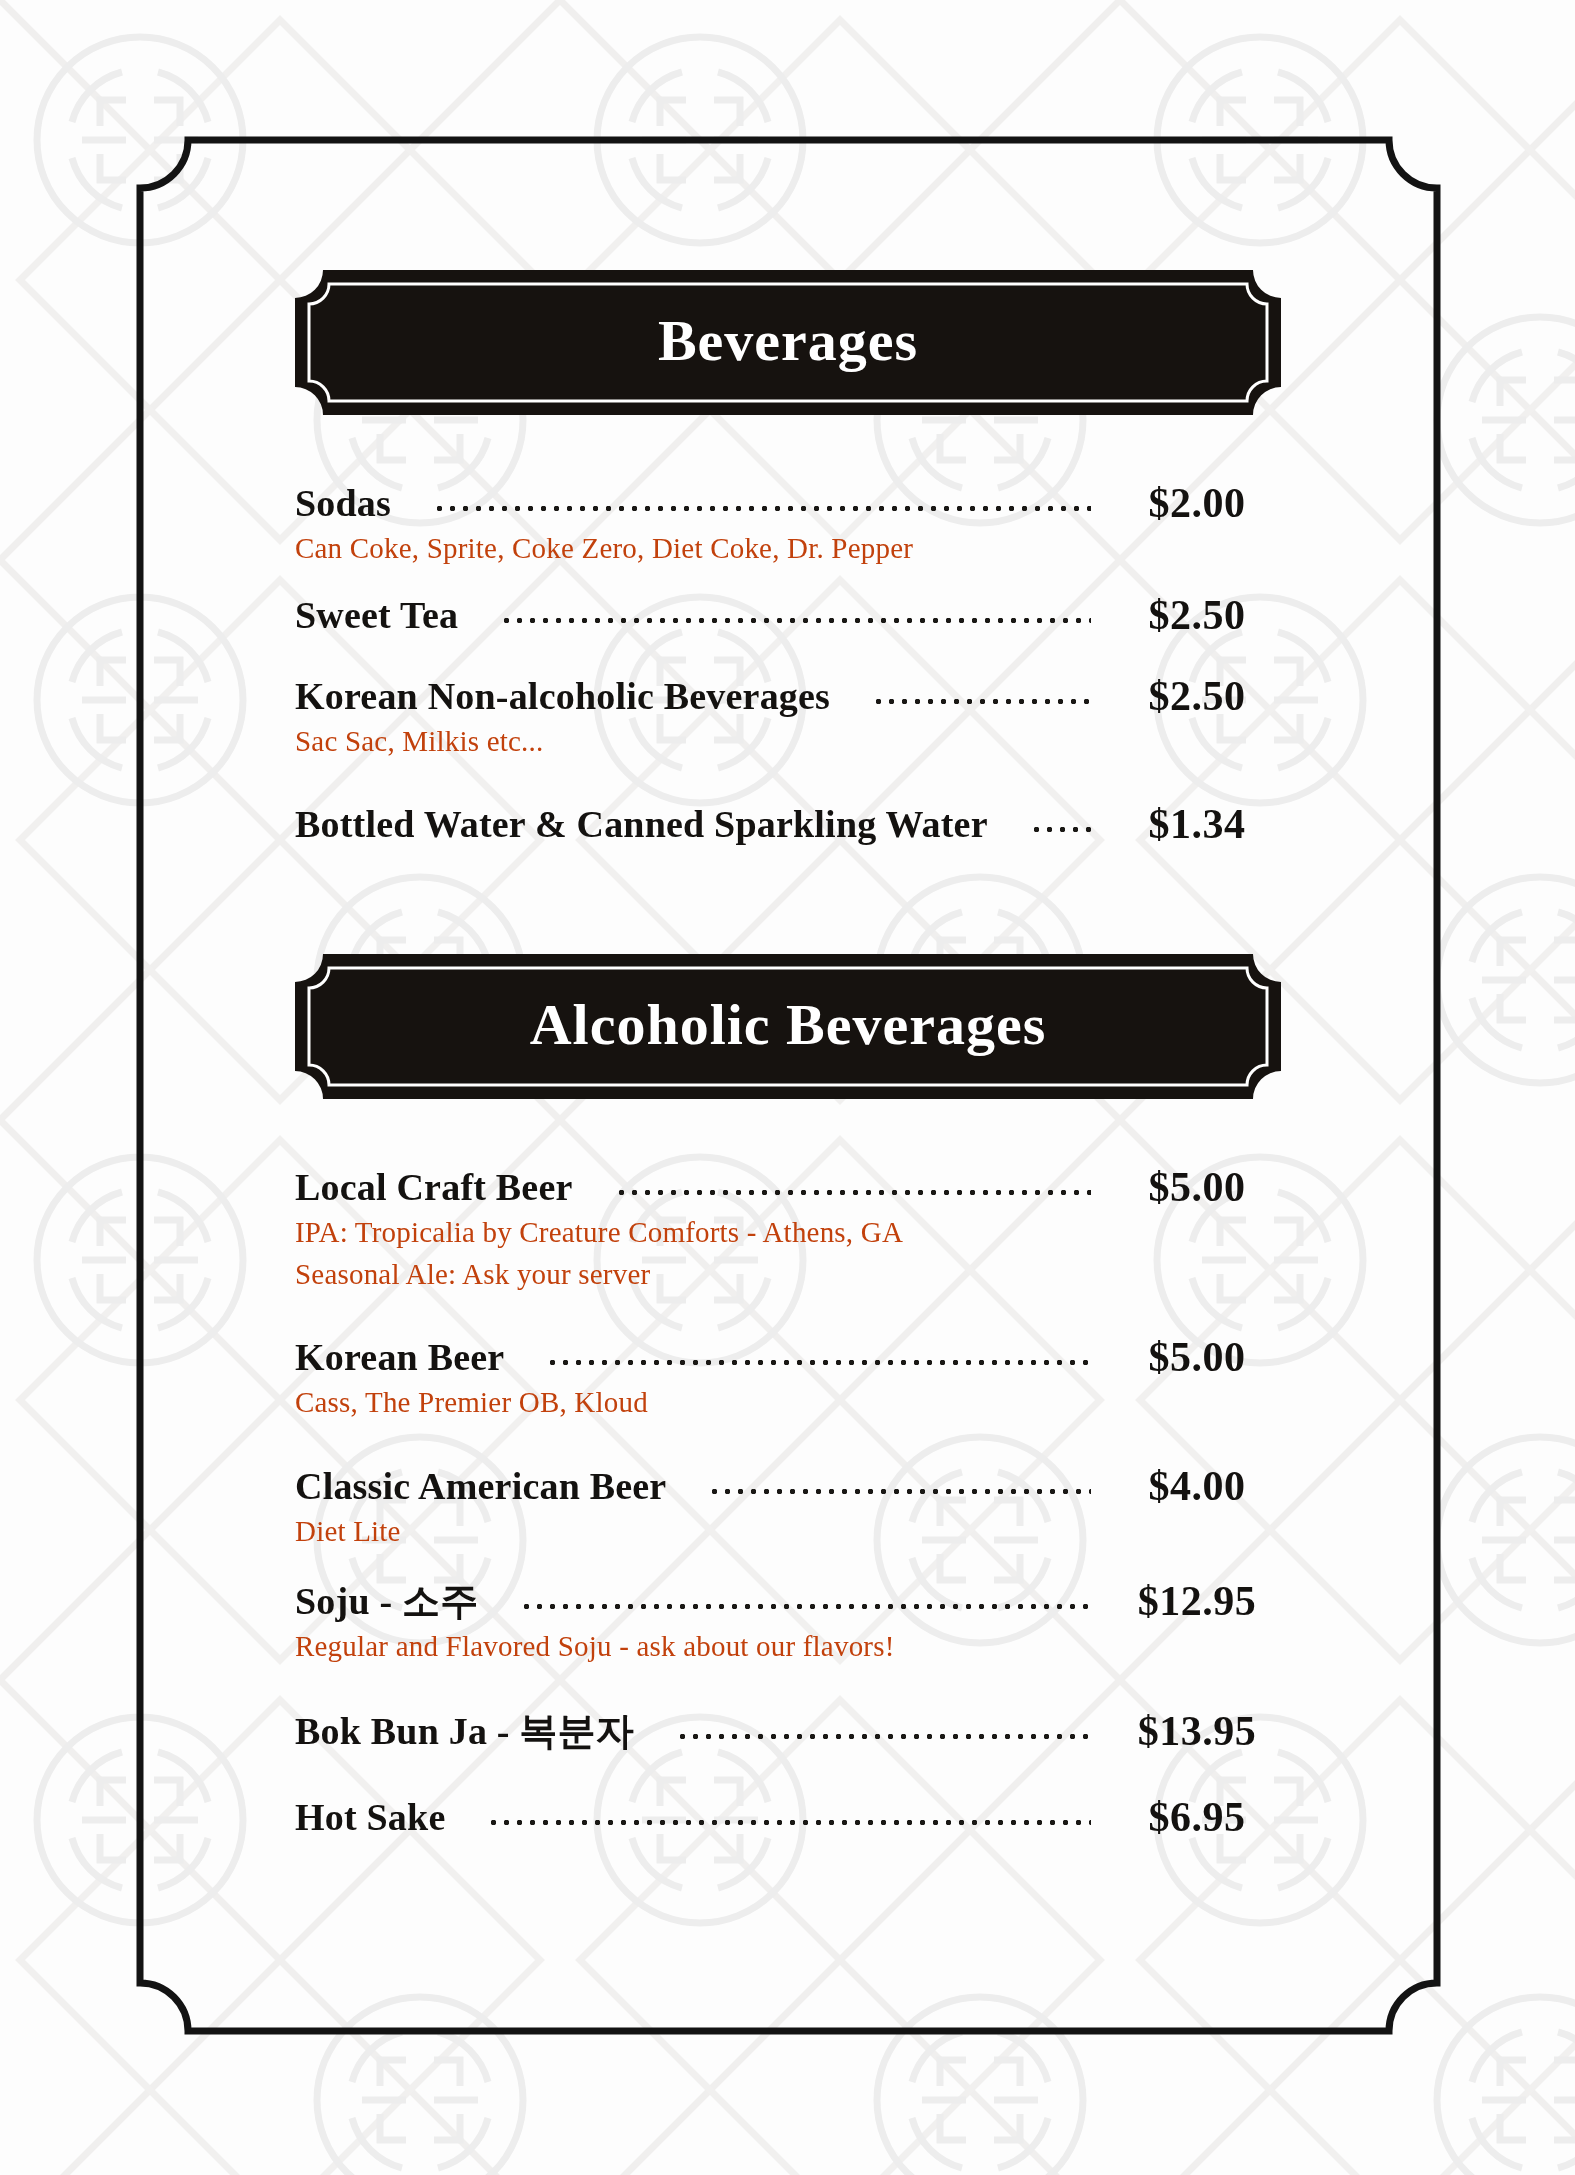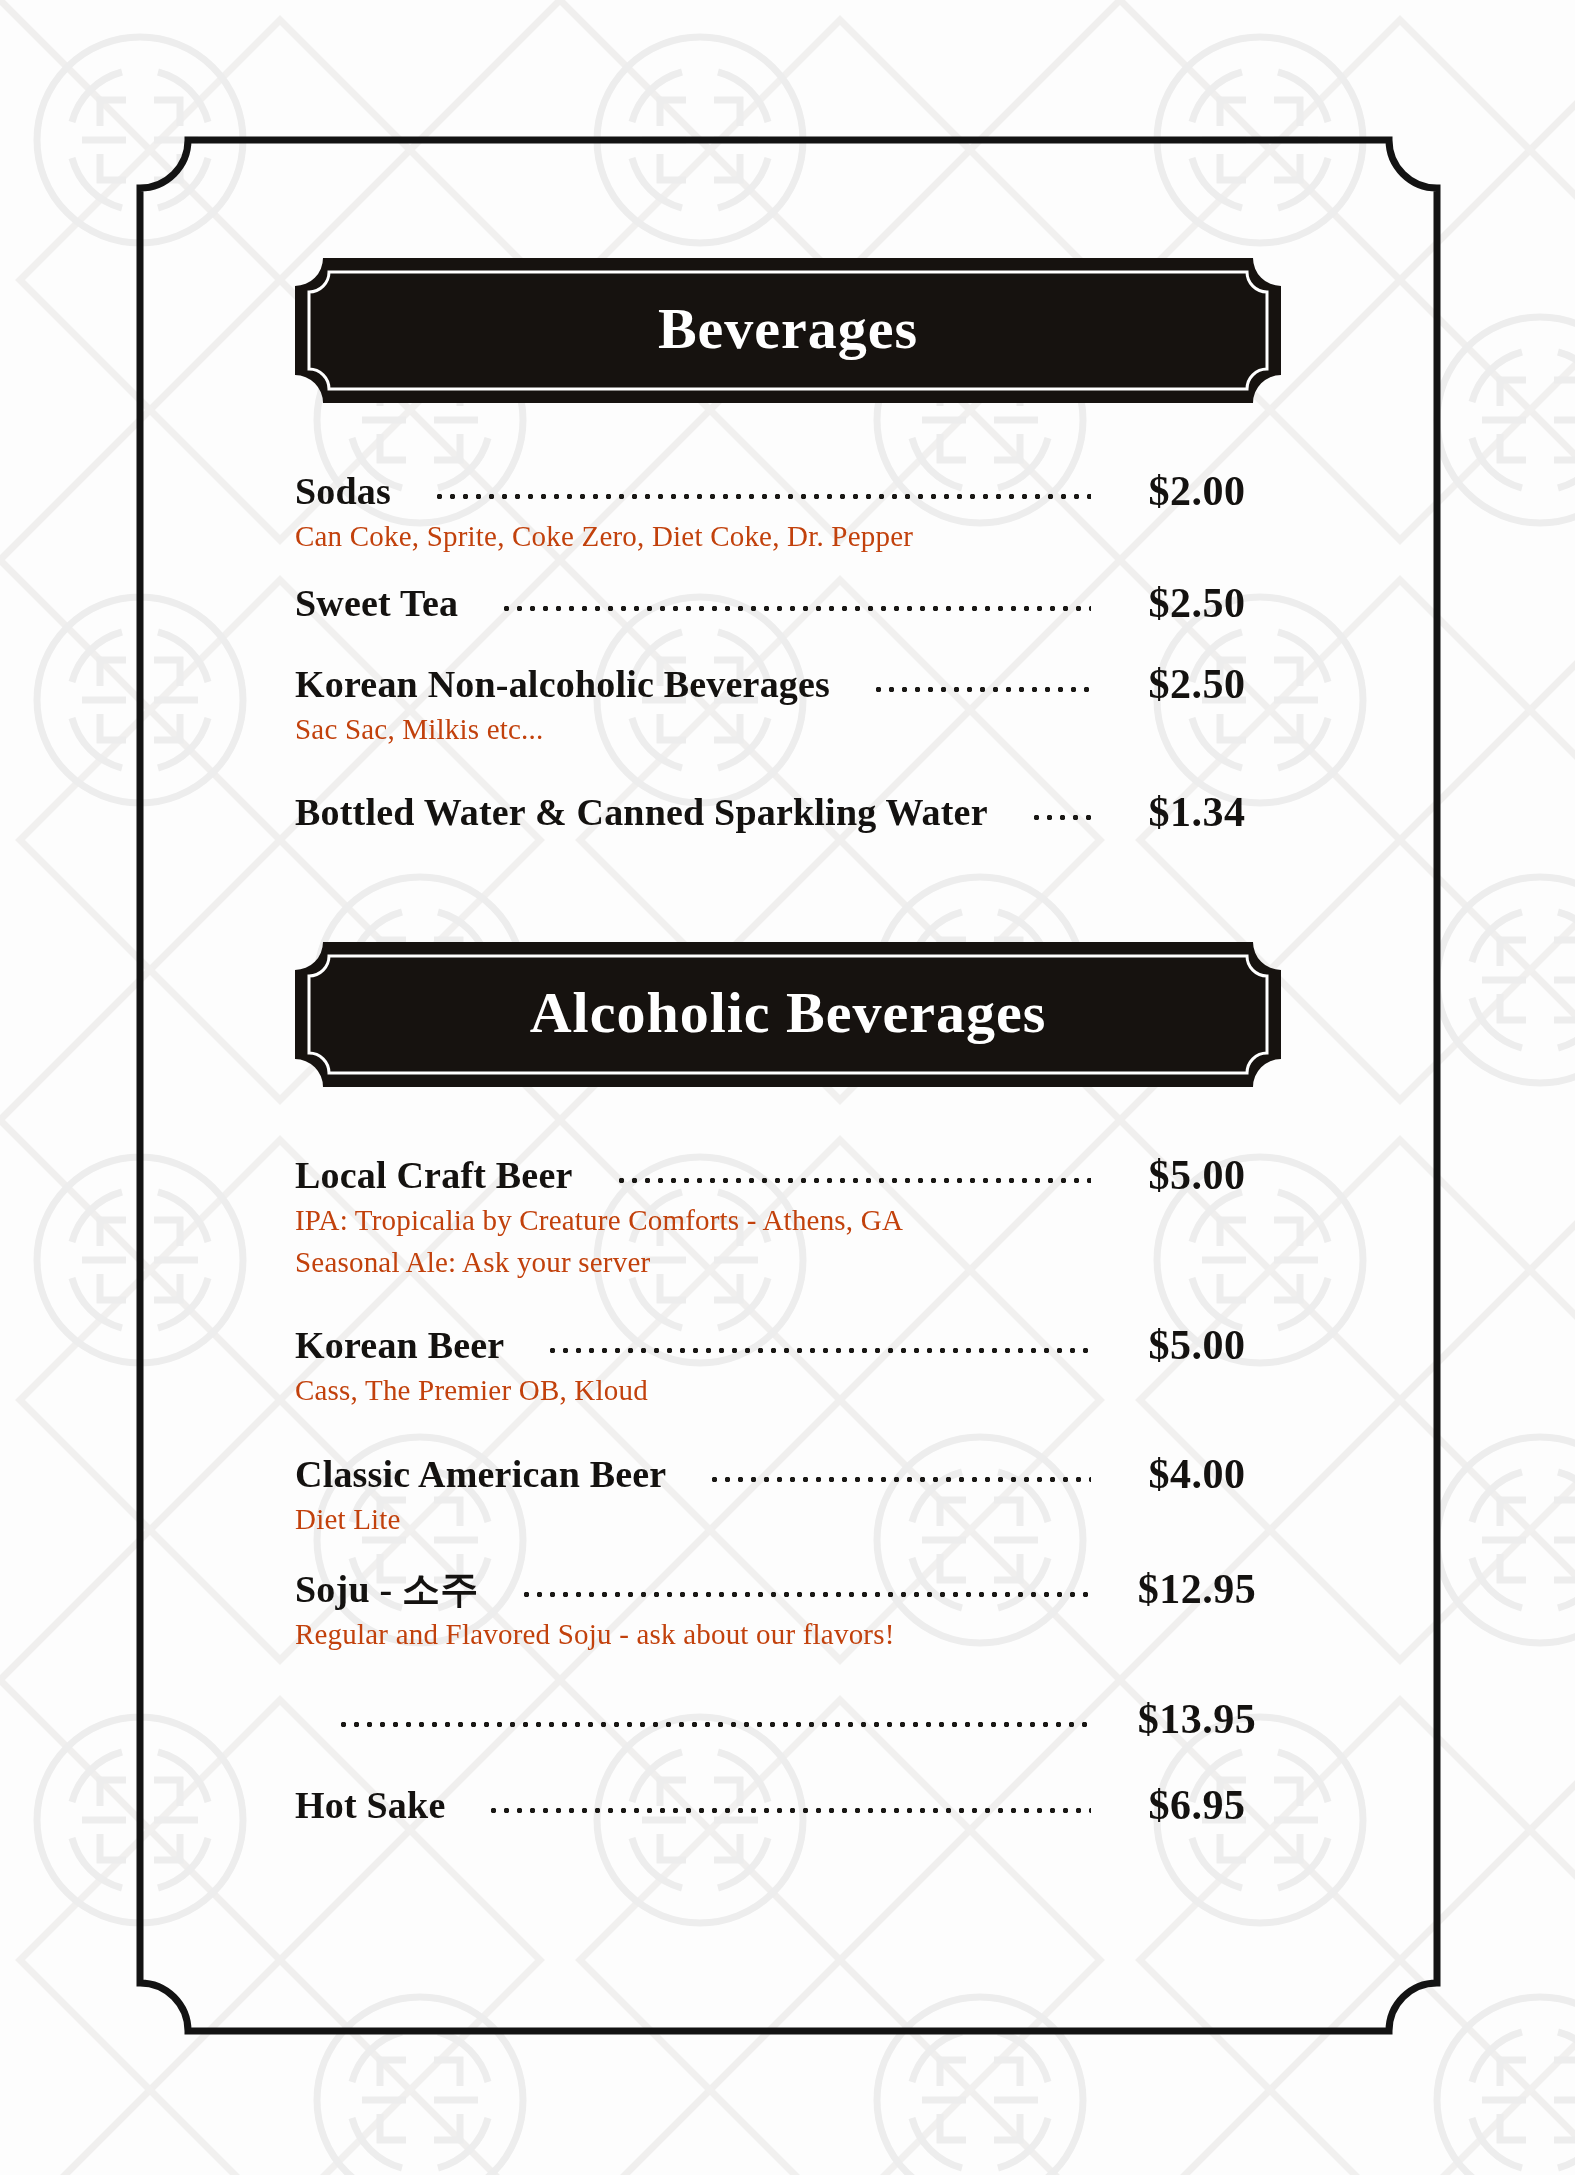--- a/index.html
+++ b/index.html
@@ -8,21 +8,21 @@
     background:#fdfdfd;
     font-family:"Liberation Serif","DejaVu Serif",serif;
     color:#151310;
     position:relative;
     overflow:hidden;
   }
   .page{position:absolute;inset:0;}
   .bg-pattern{position:absolute;inset:0;z-index:0;}
   .frame-svg{position:absolute;inset:0;z-index:1;pointer-events:none;}
   .content{
-    position:absolute;left:295px;top:258px;width:986px;z-index:2;
+    position:absolute;left:295px;top:270px;width:986px;z-index:2;
   }
   .banner{position:relative;height:145px;width:986px;}
   .banner svg{position:absolute;inset:0;}
   .banner .banner-title{
     position:absolute;inset:0;display:flex;align-items:center;justify-content:center;
     color:#ffffff;font-size:58px;font-weight:bold;letter-spacing:1px;
     padding-bottom:4px;
   }
   .banner2{margin-top:106px;}
   .items{display:block;}
@@ -176,20 +176,21 @@
         <div class="item">
           <div class="row">
             <span class="iname">Soju - 소주</span>
             <span class="dots"></span>
             <span class="iprice">$12.95</span>
           </div>
           <div class="idesc">Regular and Flavored Soju - ask about our flavors!</div>
         </div>
         <div class="item">
           <div class="row">
+            <span class="iname">Bok Bun Ja - 복분자</span>
             <span class="dots"></span>
             <span class="iprice">$13.95</span>
           </div>
         </div>
         <div class="item">
           <div class="row">
             <span class="iname">Hot Sake</span>
             <span class="dots"></span>
             <span class="iprice">$6.95</span>
           </div>

